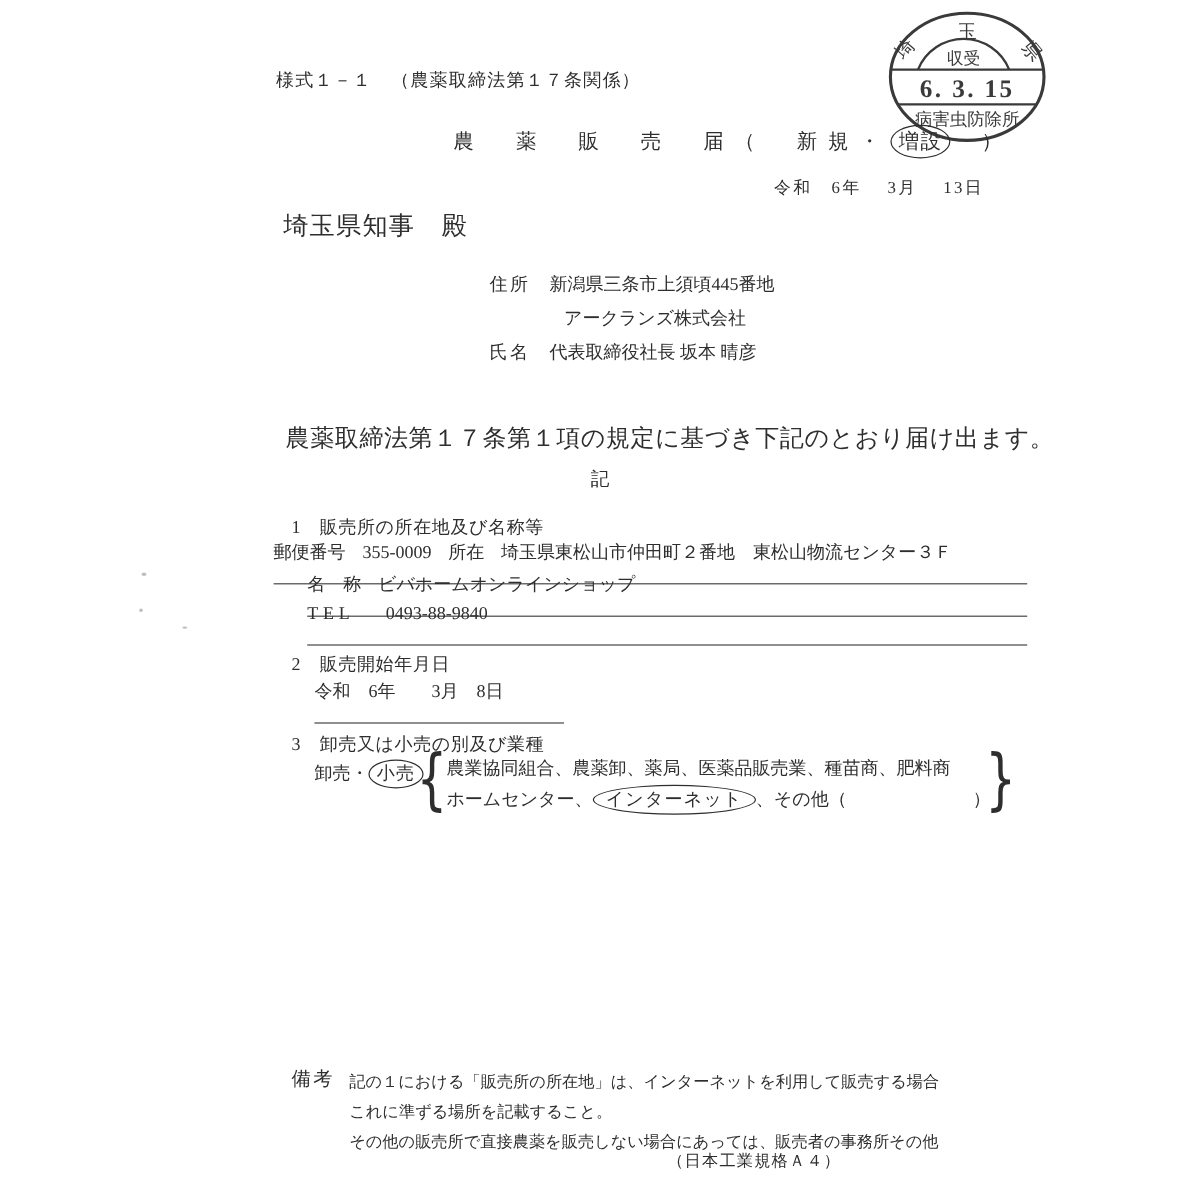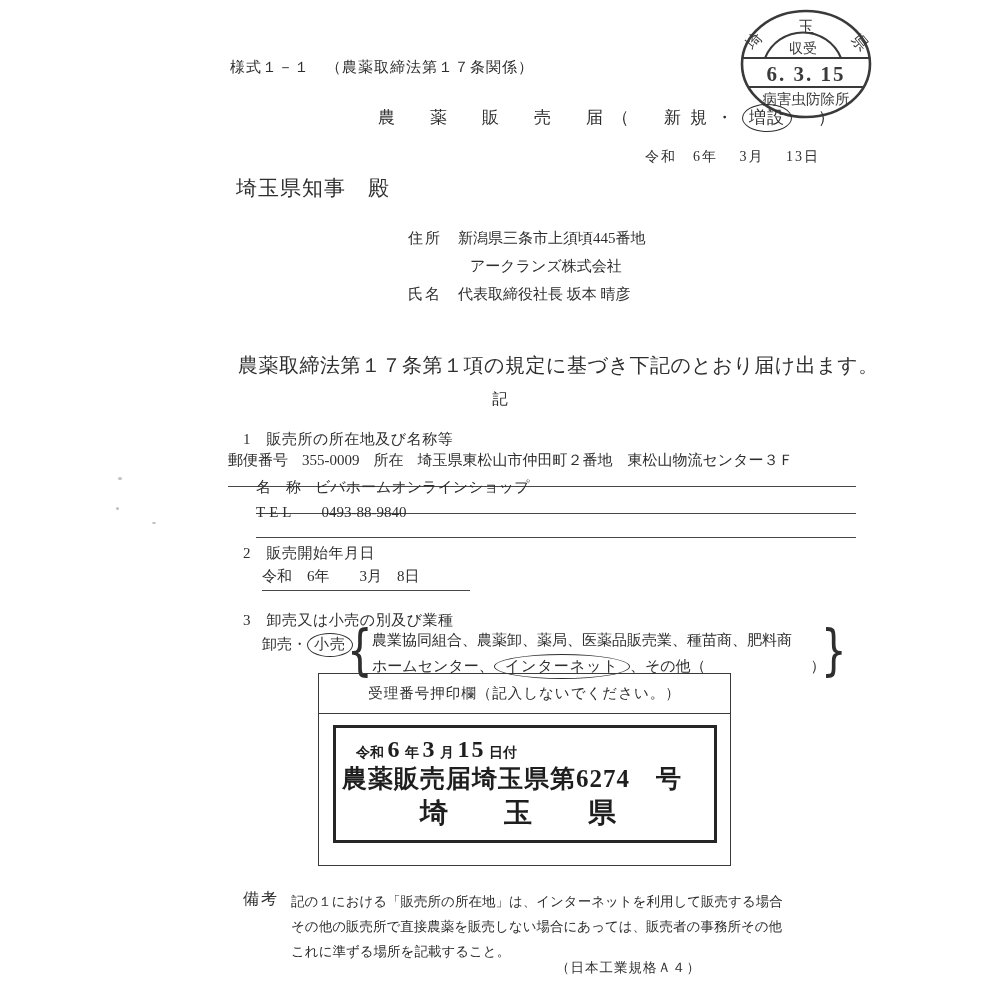--- a/index.html
+++ b/index.html
@@ -32,21 +32,21 @@
   .s1-heading  { left:243px; top:430px; }
   .u-line { border-bottom:1.5px solid #474747; padding-bottom:16px; font-size:15px; }
   .u1 { left:228px; top:451px; width:628px; }
   .u2 { left:256px; top:478px; width:600px; }
   .u3 { left:256px; top:504px; width:600px; }
   .u-line span.lbl { margin-right:14px; }
   .u3 span.lbl { letter-spacing:4px; margin-right:26px; }
 
   .s2-heading  { left:243px; top:544px; }
   .s2-date     { left:262px; top:567px; width:208px; border-bottom:1.5px solid #474747;
-                 padding-bottom:4px; font-size:15px; }
+                 padding-bottom:16px; font-size:15px; }
 
   .s3-heading  { left:243px; top:611px; }
   .s3-type     { left:262px; top:633px; font-size:15px; }
   .brace { font-family:"DejaVu Sans",sans-serif; font-size:56px; font-weight:400;
            color:#2e2e2e; transform:scaleX(0.72); transform-origin:center; line-height:56px; }
   .brace-open  { left:342px; top:622px; }
   .brace-close { left:816px; top:622px; }
   .s3-list1    { left:372px; top:631px; font-size:15px; }
   .s3-list2    { left:372px; top:654px; font-size:15px; }
   .s3-list2 .circled { padding:2px 10px; }
@@ -128,42 +128,26 @@
   <div class="abs s3-type">
     <span>卸売・</span><span class="circled">小売</span>
   </div>
   <div class="abs brace brace-open">{</div>
   <div class="abs s3-list2">
     <span>ホームセンター、</span><span class="circled">インターネット</span><span>、その他（　　　　　　　）</span>
   </div>
   <div class="abs s3-list1">農業協同組合、農薬卸、薬局、医薬品販売業、種苗商、肥料商</div>
   <div class="abs brace brace-close">}</div>
 
-  <div class="abs reception-box">
-    <div class="reception-header">受理番号押印欄（記入しないでください。）</div>
-    <div class="stamp-box">
-      <div class="stamp-l1">
-        <span>令和</span>
-        <span class="lg">6</span>
-        <span>年</span>
-        <span class="lg">3</span>
-        <span>月</span>
-        <span class="lg">15</span>
-        <span>日付</span>
-      </div>
-      <div class="stamp-l2">農薬販売届埼玉県第6274　号</div>
-      <div class="stamp-l3">埼　玉　県</div>
-    </div>
-  </div>
 
   <div class="abs notes-label">備考</div>
   <div class="abs notes-text">
     <div>記の１における「販売所の所在地」は、インターネットを利用して販売する場合</div>
+    <div>これに準ずる場所を記載すること。</div>
     <div>その他の販売所で直接農薬を販売しない場合にあっては、販売者の事務所その他</div>
-    <div>これに準ずる場所を記載すること。</div>
   </div>
 
   <div class="abs footer">（日本工業規格Ａ４）</div>
 
   <div class="speck" style="left:118px; top:477px; width:4px; height:3px;"></div>
   <div class="speck" style="left:116px; top:507px; width:3px; height:3px;"></div>
   <div class="speck" style="left:152px; top:522px; width:4px; height:2px;"></div>
 
 </div>
 

